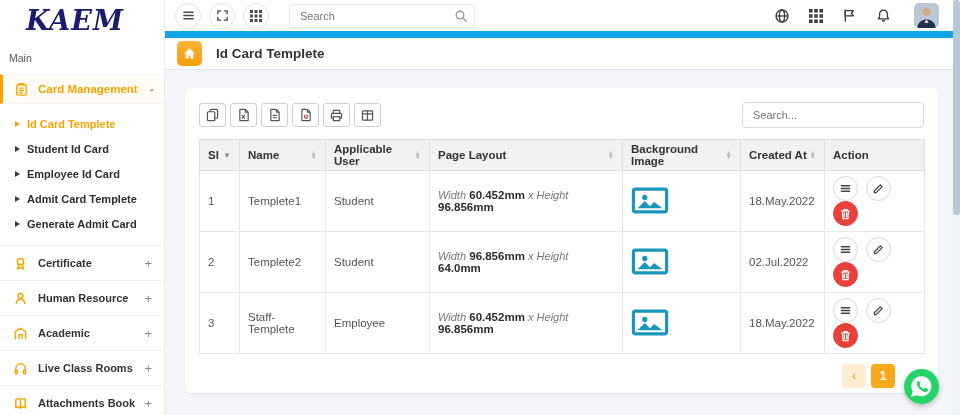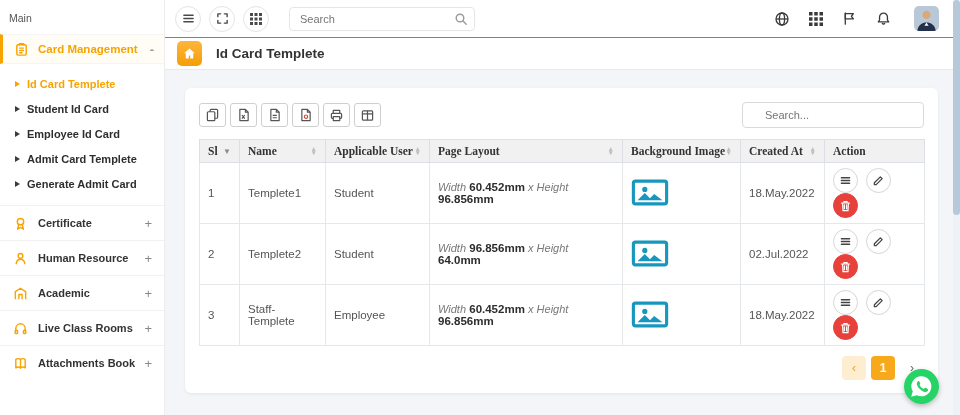--- a/index.html
+++ b/index.html
@@ -26,21 +26,21 @@
   .sub { height:25px; display:flex; align-items:center; padding-left:15px; font-size:11px; font-weight:bold; color:#2e2e2e; cursor:pointer; }
   .sub .tri { width:0; height:0; border-left:5px solid #3c3c3c; border-top:3.5px solid transparent; border-bottom:3.5px solid transparent; margin-right:7px; }
   .sub.active { color:#f7a400; }
   .sub.active .tri { border-left-color:#f7a400; }
   .side-item { height:35px; border-top:1px solid #f1f1f1; display:flex; align-items:center; padding:0 12px 0 13px; cursor:pointer; }
   .side-item .lbl { margin-left:10px; font-size:11px; font-weight:bold; color:#333; }
   .side-item .tgl { margin-left:auto; color:#888; font-size:13px; }
 
   
   .topbar { position:absolute; left:165px; top:0; width:788px; height:38px; background:#fff;
-            border-bottom:1px solid #0ea5e9; display:flex; align-items:center; padding:0 14px 0 10px; z-index:2; }
+            border-bottom:7px solid #0ea5e9; display:flex; align-items:center; padding:0 14px 0 10px; z-index:2; }
   .cbtn { width:26px; height:26px; border:1px solid #e4e4e4; border-radius:50%;
           display:flex; align-items:center; justify-content:center; margin-right:8px; color:#4a4a4a; cursor:pointer; background:#fff; }
   .tsearch { position:relative; margin-left:12px; }
   .tsearch input { width:186px; height:24px; border:1px solid #e6e6e6; border-radius:4px;
                    padding:0 26px 0 10px; font-size:11px; color:#555; outline:none; font-family:inherit; }
   .tsearch .mag { position:absolute; right:7px; top:5px; }
   .top-icons { margin-left:auto; display:flex; align-items:center; gap:19px; color:#3a3a3a; }
   .tico { cursor:pointer; }
   .avatar { width:25px; height:25px; border-radius:5px; overflow:hidden; margin-left:4px; cursor:pointer; }
 
@@ -57,27 +57,27 @@
            border-radius:6px; box-shadow:0 1px 3px rgba(0,0,0,.07); padding:0 14px 10px 14px; }
   .tabs { display:flex; gap:26px; padding-top:13px; border-bottom:1px solid #e7e7e7; }
   .tab { display:flex; align-items:center; gap:6px; font-size:12px; font-weight:bold; color:#444;
          padding-bottom:10px; cursor:pointer; }
   .tab.active { margin-bottom:-1px; border-bottom:2px solid #f7a400; }
   .toolrow { margin-top:14px; display:flex; align-items:center; justify-content:space-between; }
   .exports { display:flex; gap:4px; }
   .ebtn { width:27px; height:24px; border:1px solid #cfcfcf; border-radius:3px; background:#fff;
           display:flex; align-items:center; justify-content:center; color:#555; cursor:pointer; }
   .psearch input { width:182px; height:26px; border:1px solid #d9d9d9; border-radius:4px;
-                   padding:0 22px; font-size:11px; color:#555; outline:none; font-family:inherit; }
+                   padding:0 10px; font-size:11px; color:#555; outline:none; font-family:inherit; }
 
   
   table { margin-top:11px; width:100%; border-collapse:collapse; font-size:11.5px; table-layout:fixed; }
   th { background:#f1f1f1; border:1px solid #dcdfe3; padding:3px 8px; text-align:left;
        font-size:11.5px; color:#333; height:23px; cursor:pointer; }
-  .th-in { display:flex; align-items:center; justify-content:space-between;font-family:Liberation Serif, serif; }
+  .th-in { display:flex; align-items:center; justify-content:space-between; }
   td { border:1px solid #e5e8eb; padding:5px 8px; color:#555; vertical-align:middle; height:43px; background:#fff; }
   .dim { color:#777; font-size:11px;font-style:italic; }
   .num { font-weight:bold; color:#2d2d2d; }
   .sort { display:flex; flex-direction:column; line-height:4px; font-size:6.5px; color:#bdbdbd; }
   .sort-single { color:#8a8a8a; font-size:8px; }
   .bg-thumb { display:inline-block; }
   .act-btn { width:25px; height:25px; border-radius:50%; display:inline-flex; align-items:center;
              justify-content:center; margin-right:5px; cursor:pointer; vertical-align:middle; }
   .act-light { background:#fff; border:1px solid #d6d6d6; color:#444; }
   .act-danger { background:#e8403a; border:1px solid #e8403a; color:#fff; }
@@ -93,20 +93,21 @@
   
   .wa { position:absolute; right:21px; bottom:11px; width:35px; height:35px; border-radius:50%;
         z-index:5; cursor:pointer; box-shadow:0 2px 5px rgba(0,0,0,.25); }
   .scrollbar { position:absolute; right:0; top:0; width:7px; height:415px; background:#eef1f5; z-index:6; }
   .thumb { position:absolute; top:0; left:0; width:7px; height:215px; background:#b6c9da; border-radius:4px; cursor:pointer; }
 </style>
 </head>
 <body>
 
 <div class="sidebar">
+  <div class="logo">KAEM</div>
   <div class="section-label">Main</div>
 
   <div class="cm-row">
     <span>
       <svg width="15" height="15" viewBox="0 0 16 16" fill="none" stroke="#f7a400" stroke-width="1.5" stroke-linecap="round" stroke-linejoin="round">
         <rect x="3" y="3" width="10" height="11" rx="1.2"></rect>
           <path d="M5.8 3V1.8h4.4V3M6 6.5h4M6 9h4M6 11.5h2.5"></path>
       </svg>
     </span>
     <span class="lbl">Card Management</span>

